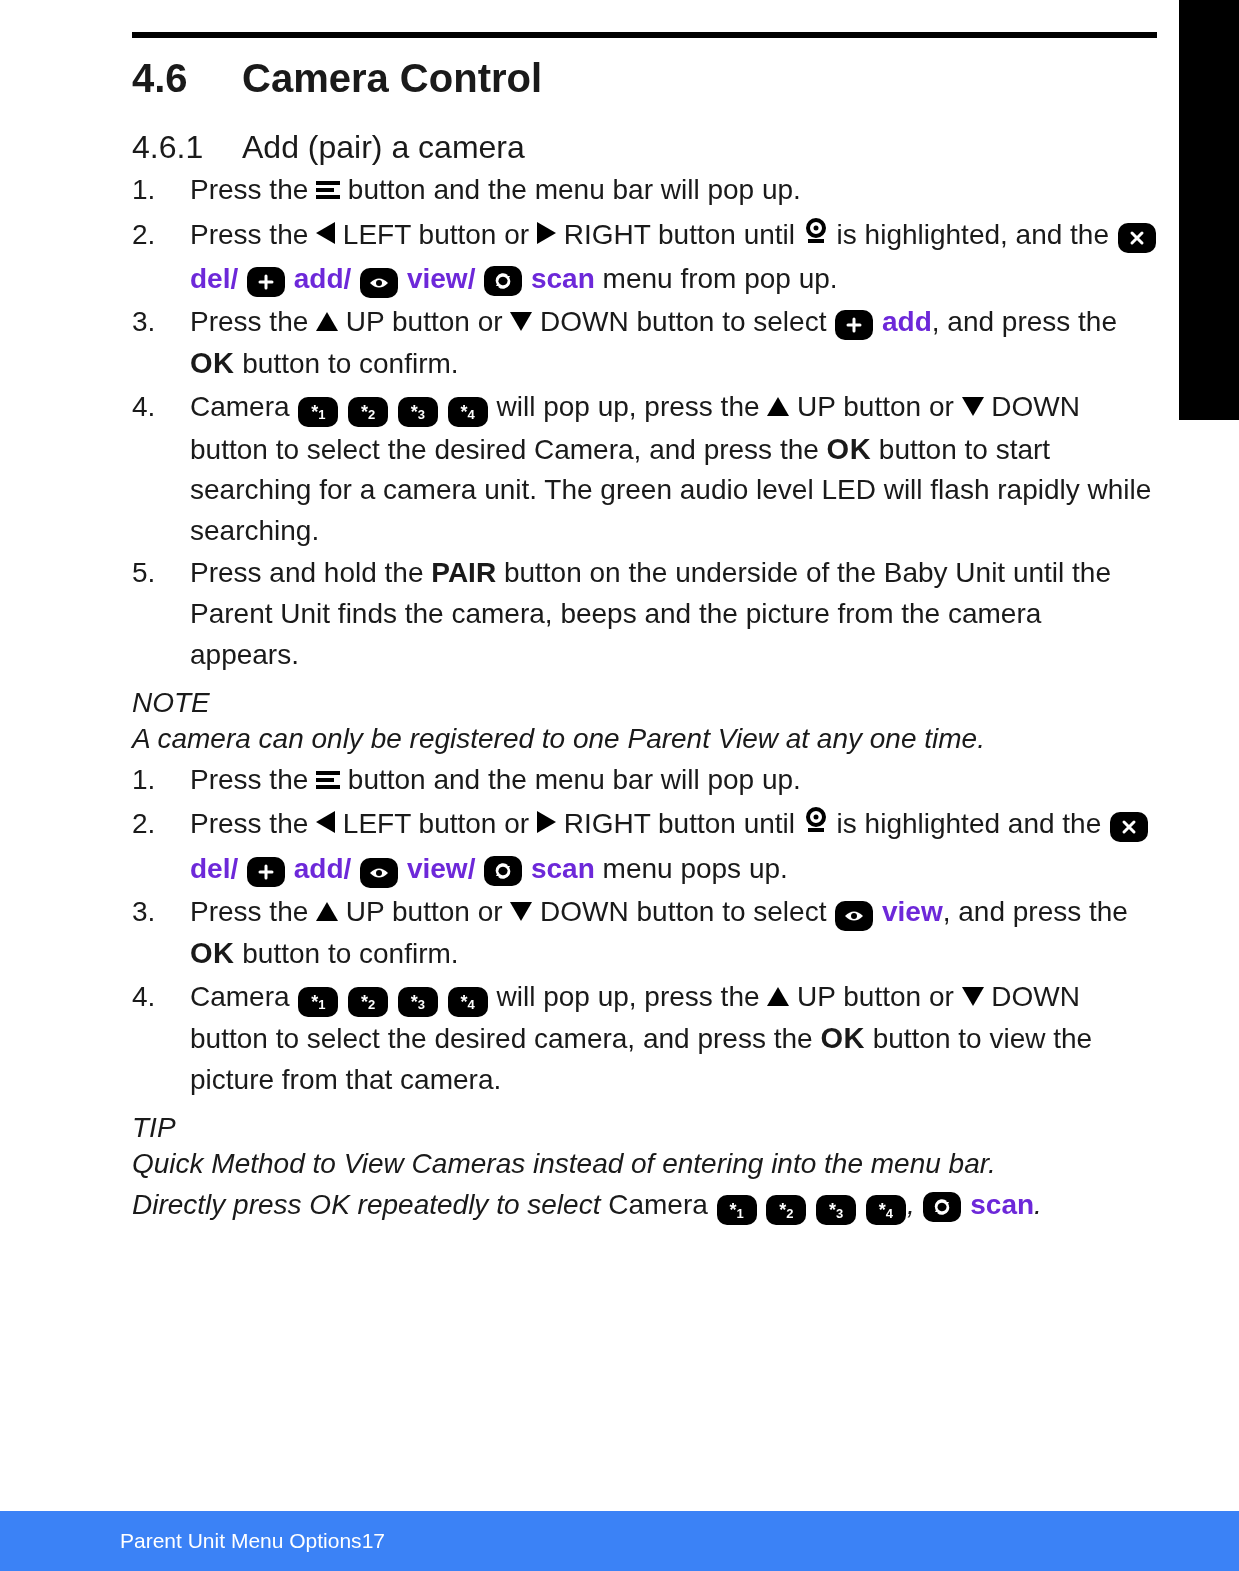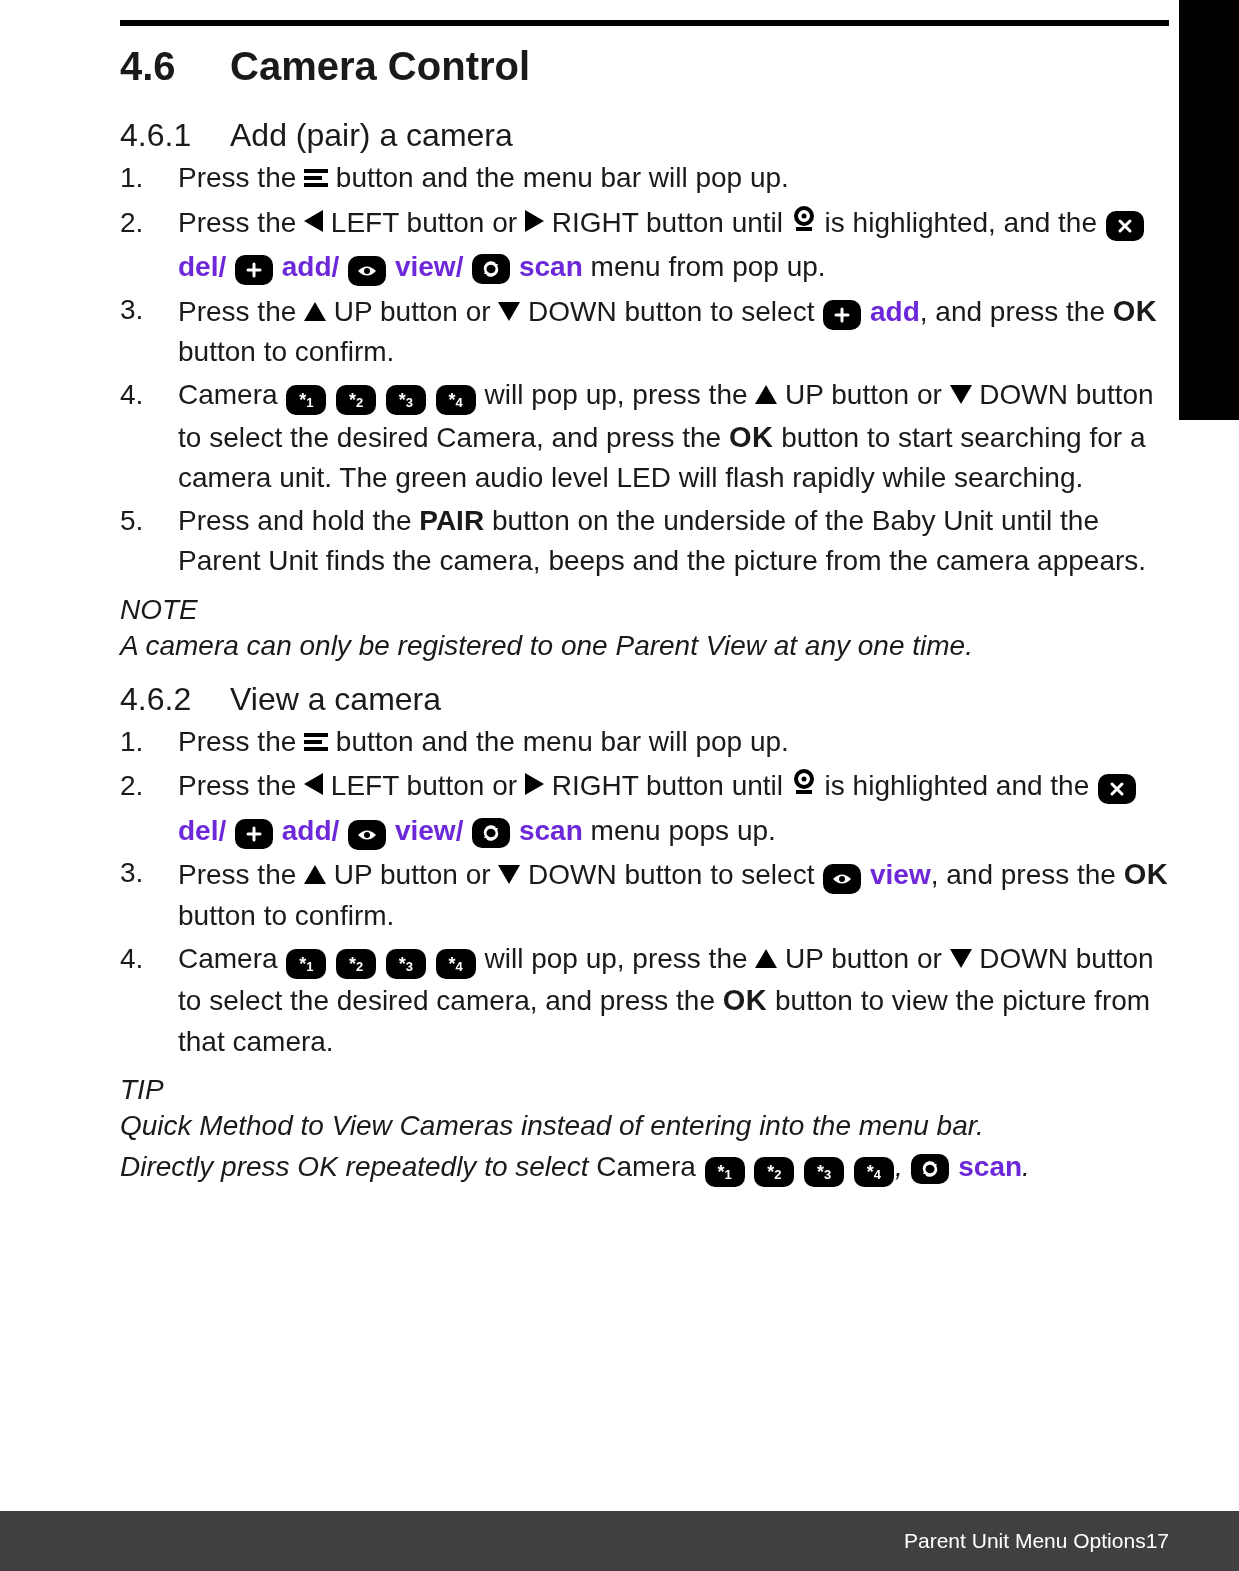--- a/index.html
+++ b/index.html
@@ -7,21 +7,21 @@
     font-family: "Segoe UI", Arial, sans-serif;
     background: #fff;
     color: #1a1a1a;
     width: 1239px;
     position: relative;
   }
   .page {
     width: 1239px;
     min-height: 1571px;
     position: relative;
-    padding: 0;
+    padding: 12px;
   }
   .black-tab {
     position: absolute;
     top: 0;
     right: 0;
     width: 60px;
     height: 420px;
     background: #000;
   }
   .content {
@@ -73,25 +73,25 @@
     font-size: 28px;
     font-style: italic;
     line-height: 1.45;
   }
   .tip-body .nonitalic { font-style: normal; }
   .footer {
     position: absolute;
     left: 0;
     bottom: 0;
     width: 100%;
-    background: #404040;
+    background: #3b82f6;
     color: #fff;
     font-size: 21px;
     display: flex;
-    justify-content: flex-end;
+    justify-content: flex-start;
     align-items: center;
     padding: 18px 70px 18px 120px;
   }
   
   .pill {
     display: inline-flex;
     align-items: center;
     justify-content: center;
     background: #000;
     color: #fff;
@@ -218,23 +218,20 @@
         <span> will pop up, press the </span><span class="tri up"></span><span> UP button or </span><span class="tri down"></span><span> DOWN button to select the desired Camera, and press the </span><span class="ok">OK</span><span> button to start searching for a camera unit. The green audio level LED will flash rapidly while searching.</span>
       </li>
       <li>
         <span>Press and hold the </span><span class="bold">PAIR</span><span> button on the underside of the Baby Unit until the Parent Unit finds the camera, beeps and the picture from the camera appears.</span>
       </li>
     </ol>
 
     <div class="note-label">NOTE</div>
     <div class="note-body">A camera can only be registered to one Parent View at any one time.</div>
 
-    <h2 class="subsection-title">
-      <span class="num"><span>4.6.2</span></span><span>View a camera</span>
-    </h2>
 
     <ol class="steps">
       <li>
         <span>Press the </span><span class="menu-icon"><svg width="24" height="22" viewBox="0 0 24 22">
               <rect x="0" y="2" width="24" height="4" fill="#000"></rect>
               <rect x="0" y="9" width="18" height="4" fill="#000"></rect>
               <rect x="0" y="16" width="24" height="4" fill="#000"></rect>
             </svg></span><span> button and the menu bar will pop up.</span>
       </li>
       <li>

